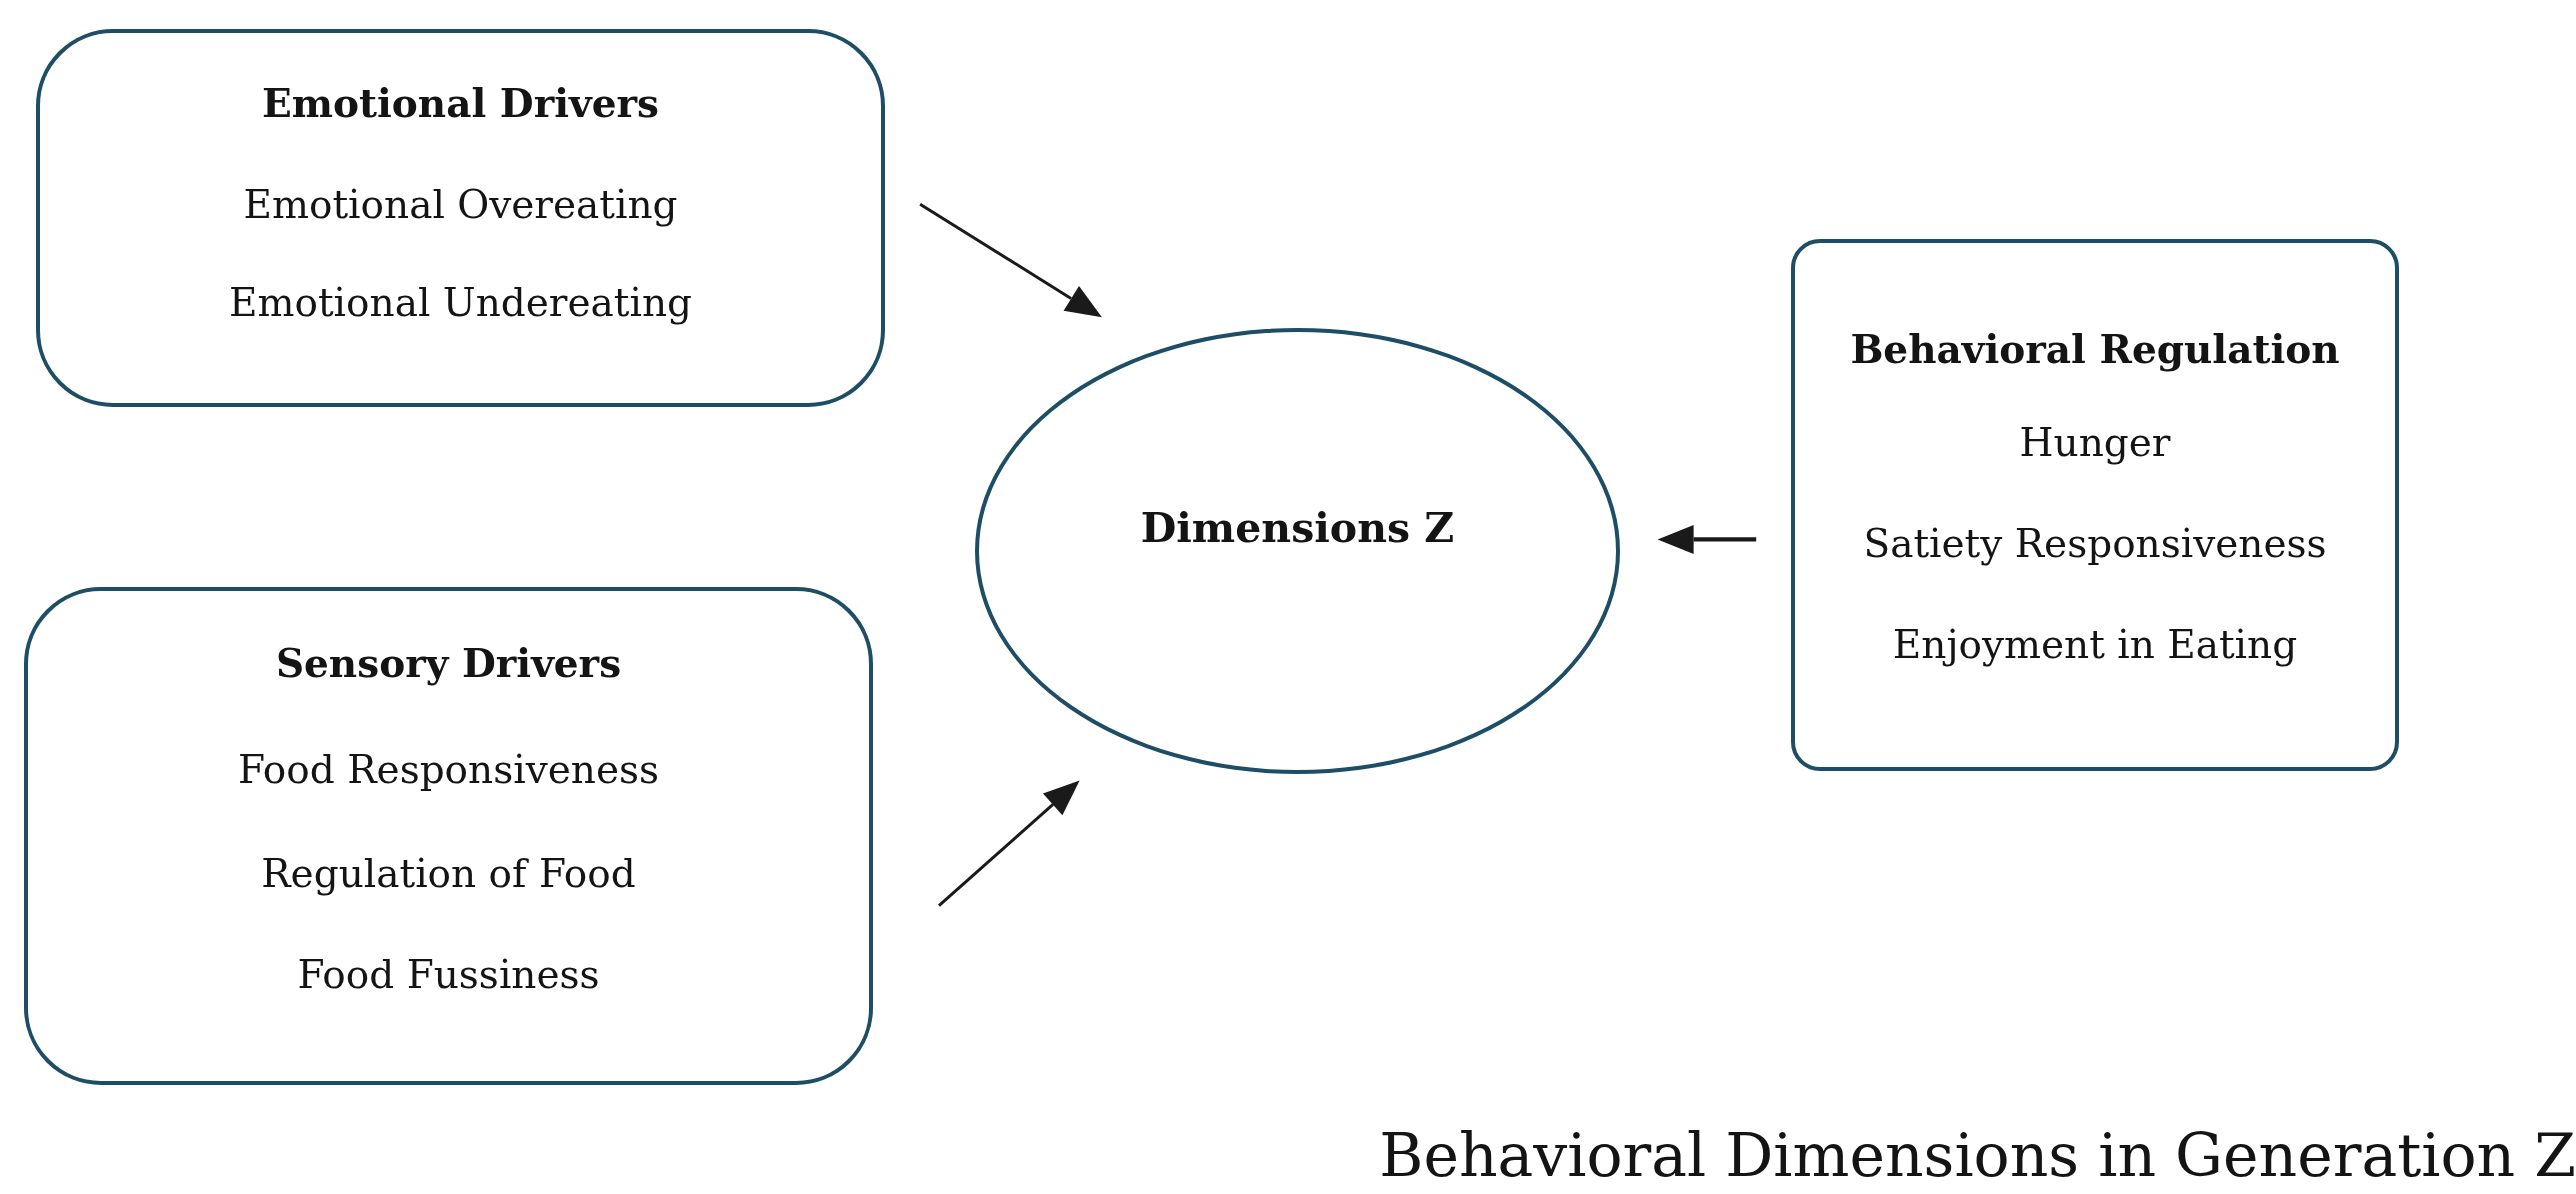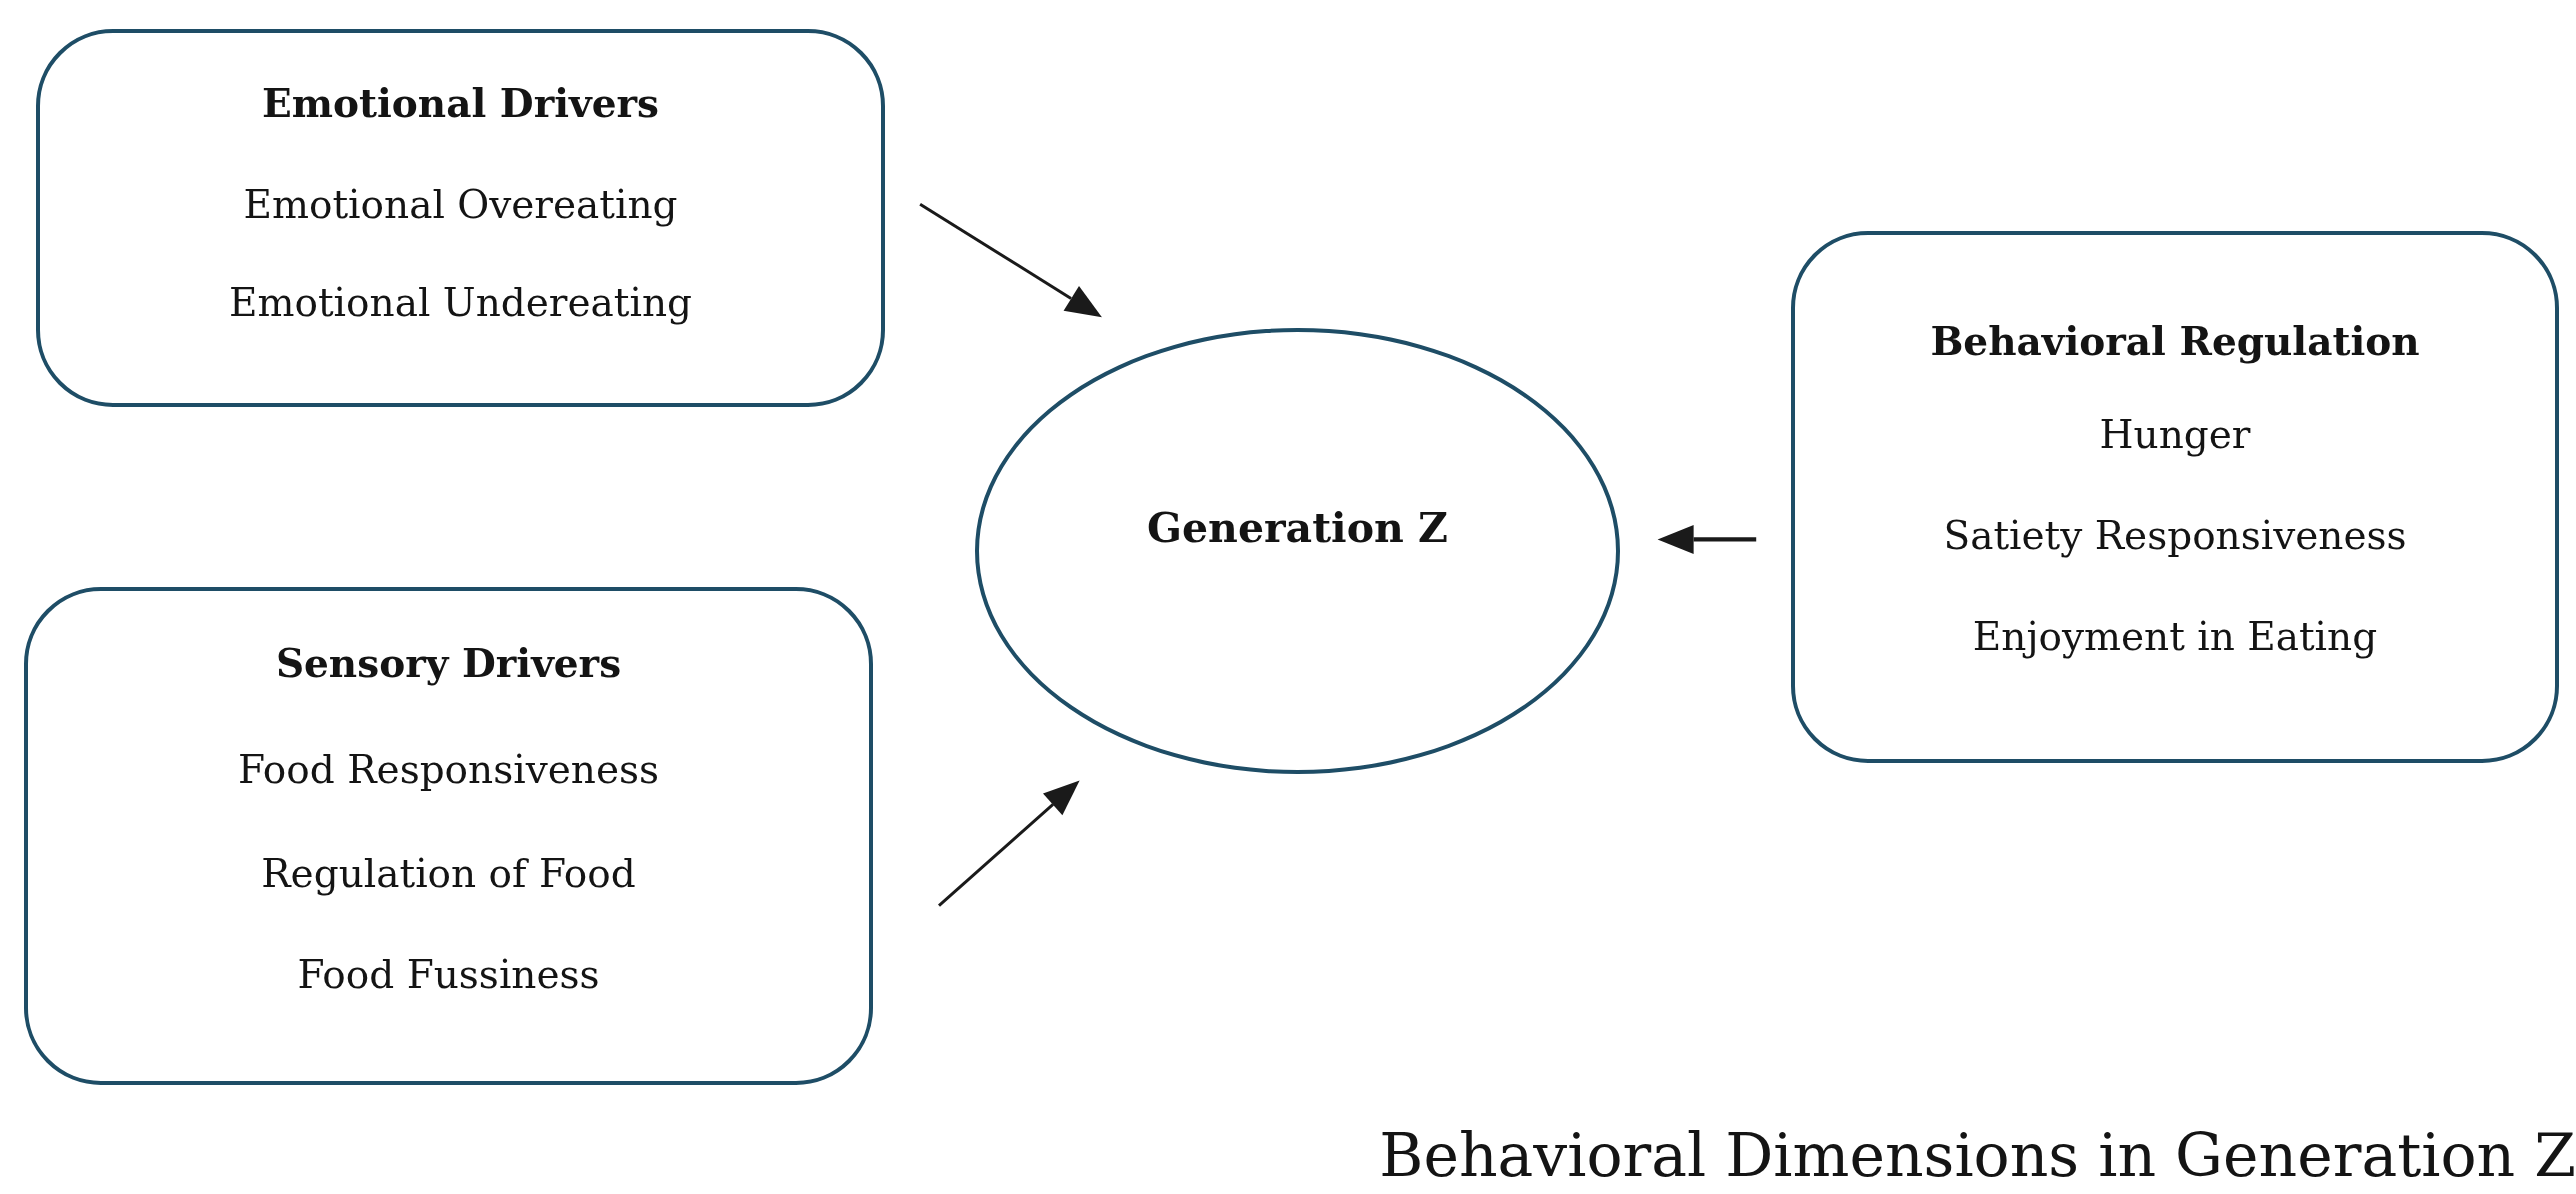--- a/index.html
+++ b/index.html
@@ -48,21 +48,21 @@
   }
   .caption{
     position:absolute;left:0;right:0;top:1108px;
     text-align:right;
     font-size:60px;line-height:72px;
     white-space:nowrap;
   }
   
   #box-emotional{left:36px;top:18px;width:849px;height:378px;}
   #box-sensory{left:24px;top:576px;width:849px;height:498px;text-decoration:underline;}
-  #box-behavioral{left:1791px;top:220px;width:768px;height:532px;}
+  #box-behavioral{left:1791px;top:228px;width:608px;height:532px;border-radius:29px;}
 </style>
 </head>
 <body>
 
 <div class="canvas">
 
   <div class="node-box" id="box-emotional">
     <div class="row title" style="top:45px">Emotional Drivers</div>
     <div class="row" style="top:146px">Emotional Overeating</div>
     <div class="row" style="top:244px">Emotional Undereating</div>
@@ -76,21 +76,21 @@
   </div>
 
   <div class="node-box" id="box-behavioral">
     <div class="row title" style="top:81px">Behavioral Regulation</div>
     <div class="row" style="top:174px">Hunger</div>
     <div class="row" style="top:275px">Satiety Responsiveness</div>
     <div class="row" style="top:376px">Enjoyment in Eating</div>
   </div>
 
   <div class="ellipse">
-    <div class="row title" style="top:171px">Generation Z</div>
+    <div class="row title" style="top:171px">Dimensions Z</div>
   </div>
 
   <svg class="arrows" viewBox="0 0 3004 1393" xmlns="http://www.w3.org/2000/svg" aria-hidden="true">
 
     <g>
       <line x1="1073" y1="225" x2="1249" y2="335" stroke="currentColor" stroke-width="3.5"></line>
       <polygon points="1285,357 1240.3,349.2 1258.3,320.4" fill="currentColor"></polygon>
     </g>
 
     <g>

